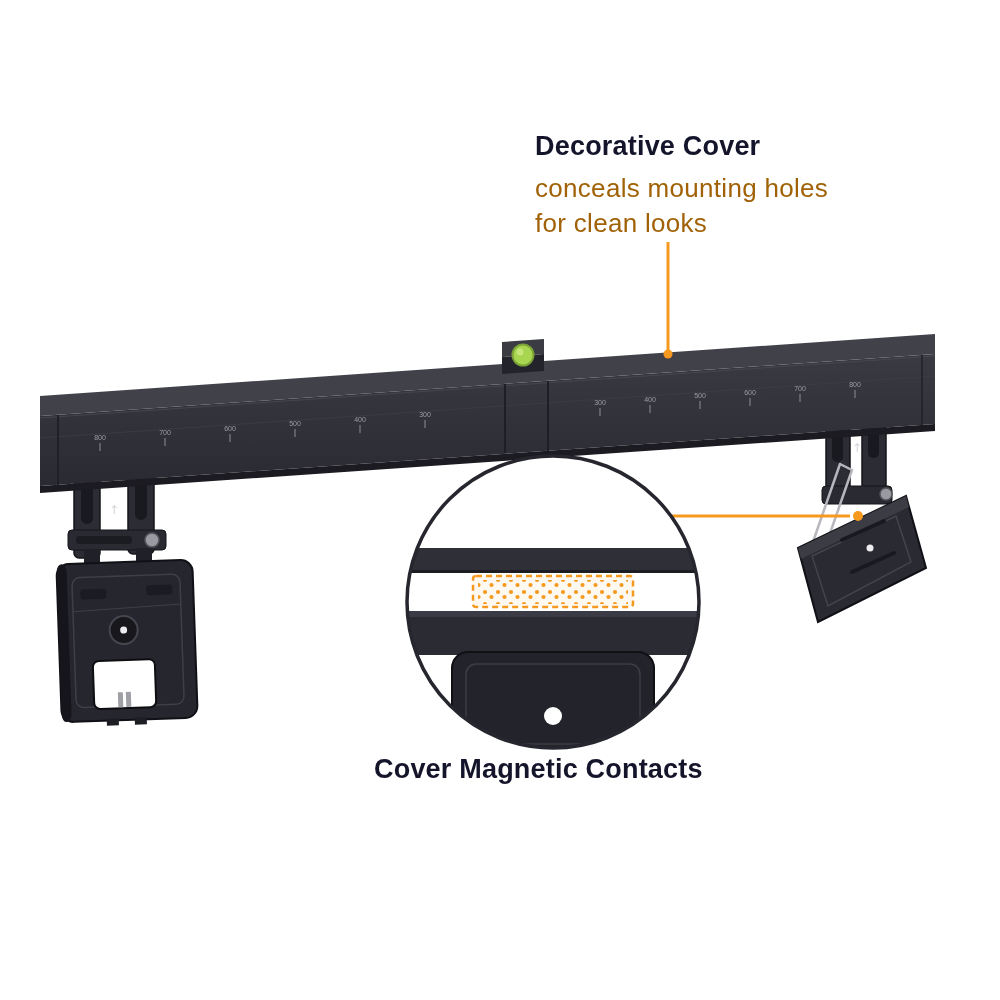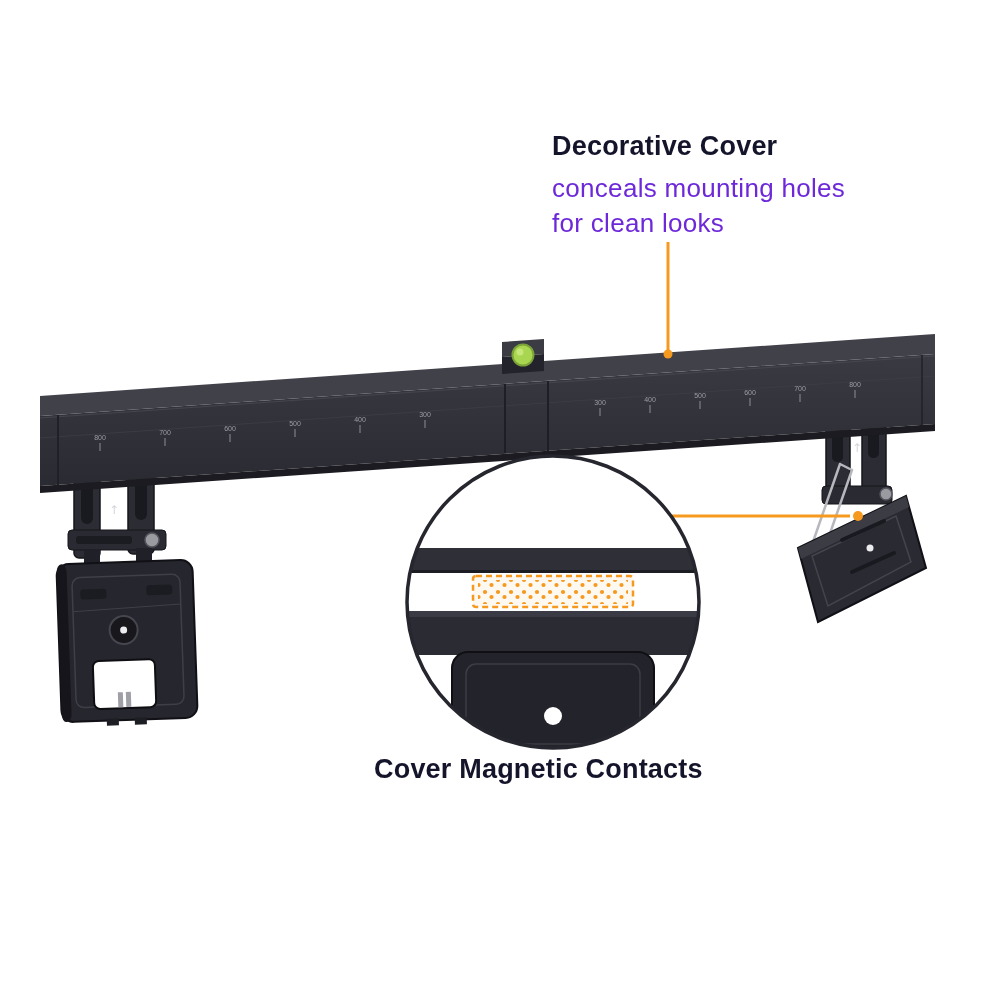--- a/index.html
+++ b/index.html
@@ -20,24 +20,24 @@
     font-size: 27px;
     line-height: 1.25;
     color: #14142b;
     letter-spacing: .2px;
   }
   .callout-body {
     margin-top: 7px;
     font-weight: 400;
     font-size: 26px;
     line-height: 1.35;
-    color: #6d28d9;
+    color: #a16207;
     letter-spacing: .3px;
   }
-  .callout-top { left: 535px; top: 130px; width: 430px; margin-left: 17px; }
+  .callout-top { left: 535px; top: 130px; width: 430px; }
   .callout-bottom { left: 374px; top: 753px; width: 520px; }
 
   .tick-label {
     font-family: "Liberation Sans", sans-serif;
     font-size: 7px;
     fill: #9c9ca4;
   }
   .arrow-glyph {
     font-family: "DejaVu Sans", sans-serif;
     font-size: 12px;

